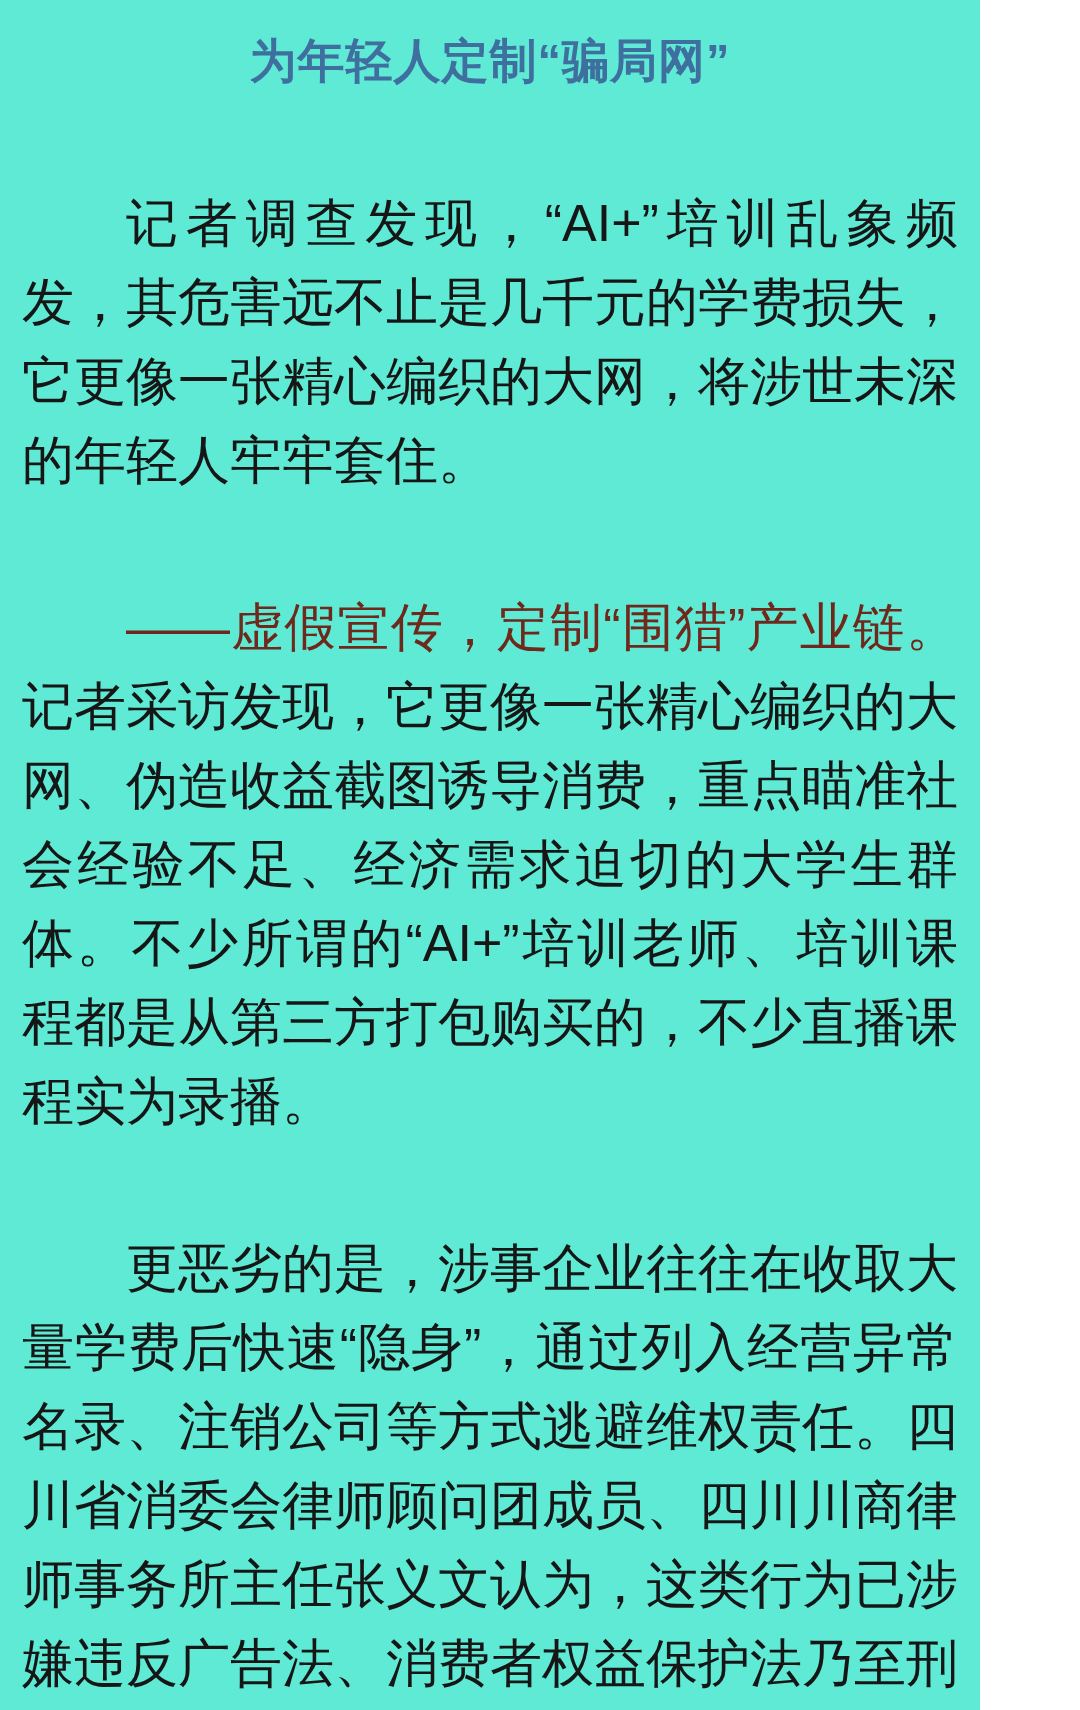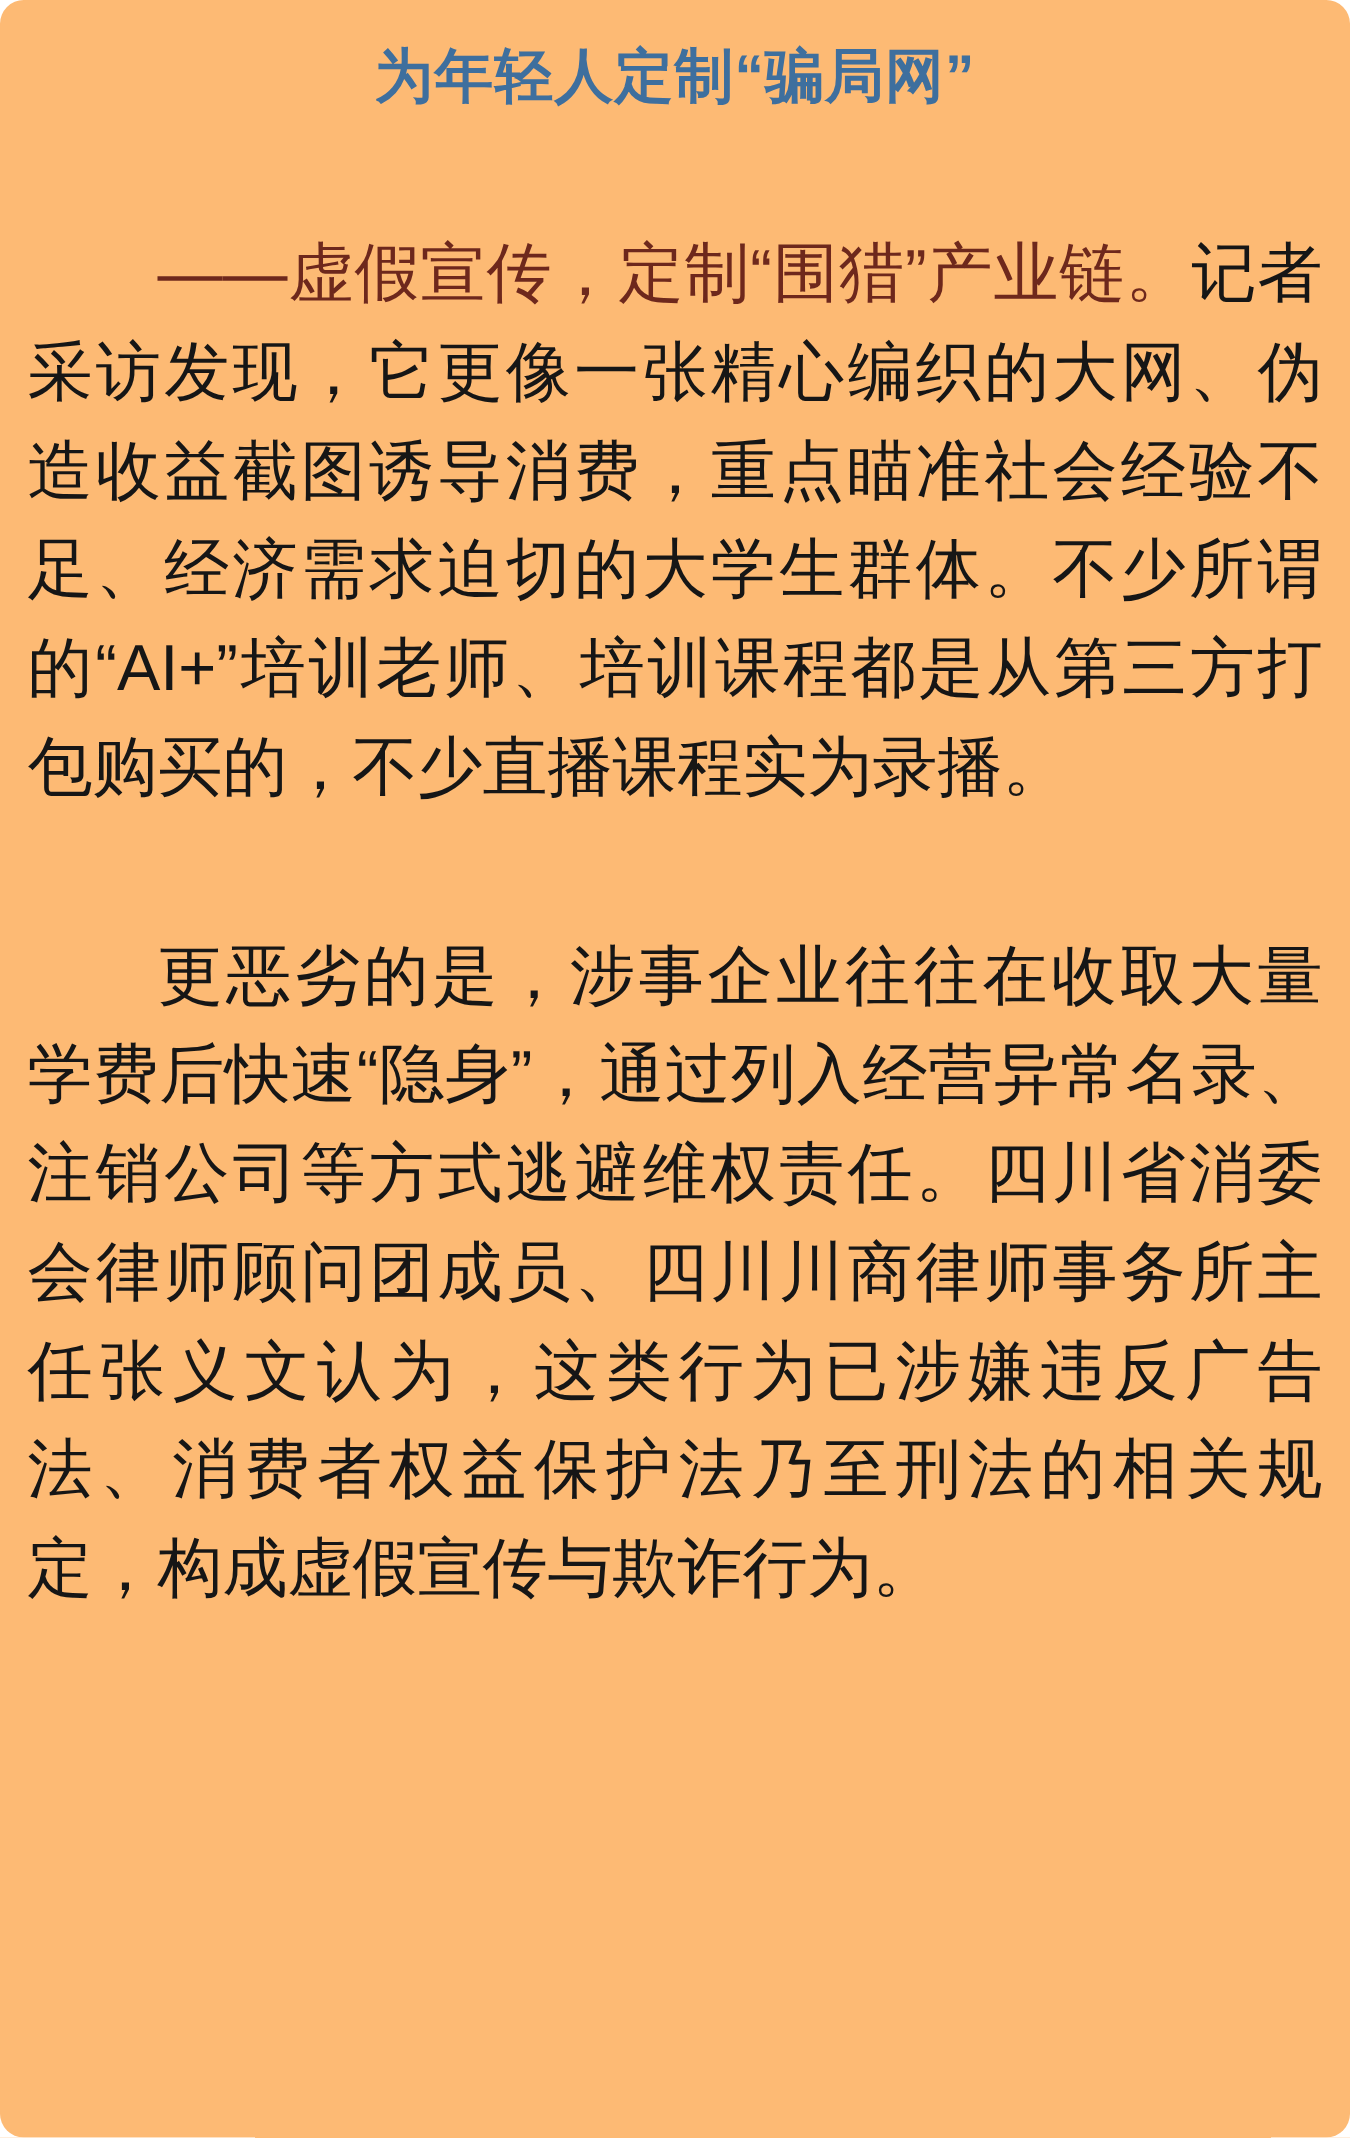--- a/index.html
+++ b/index.html
@@ -8,25 +8,24 @@
     background: #ffffff;
   }
   body {
     width: 1080px;
     height: 1710px;
     overflow: hidden;
     font-family: "Liberation Sans", "DejaVu Sans", sans-serif;
   }
   .page {
     box-sizing: border-box;
-    width: 1080px;
+    width: 980px;
     height: 1710px;
     padding: 26px 22px 0 22px;
-    background: #fdba74;
-    border-radius: 19px;
+    background: #5eead4;
   }
   .title {
     margin: 4px 0 0 0;
     text-align: center;
     font-size: 47px;
     line-height: 62px;
     font-weight: bold;
     color: #3e6f9e;
     letter-spacing: 1px;
   }
@@ -49,18 +48,19 @@
     color: #6e281c;
   }
 </style>
 </head>
 <body>
 
 <div class="page">
 
   <h1 class="title">为年轻人定制“骗局网”</h1>
 
+  <p class="para first"><span>记者调查发现，“AI+”培训乱象频发，其危害远不止是几千元的学费损失，它更像一张精心编织的大网，将涉世未深的年轻人牢牢套住。</span></p>
 
   <p class="para"><span class="lead">——虚假宣传，定制“围猎”产业链。</span><span>记者采访发现，它更像一张精心编织的大网、伪造收益截图诱导消费，重点瞄准社会经验不足、经济需求迫切的大学生群体。不少所谓的“AI+”培训老师、培训课程都是从第三方打包购买的，不少直播课程实为录播。</span></p>
 
   <p class="para"><span>更恶劣的是，涉事企业往往在收取大量学费后快速“隐身”，通过列入经营异常名录、注销公司等方式逃避维权责任。四川省消委会律师顾问团成员、四川川商律师事务所主任张义文认为，这类行为已涉嫌违反广告法、消费者权益保护法乃至刑法的相关规定，构成虚假宣传与欺诈行为。</span></p>
 
 </div>
 
 </body></html>

